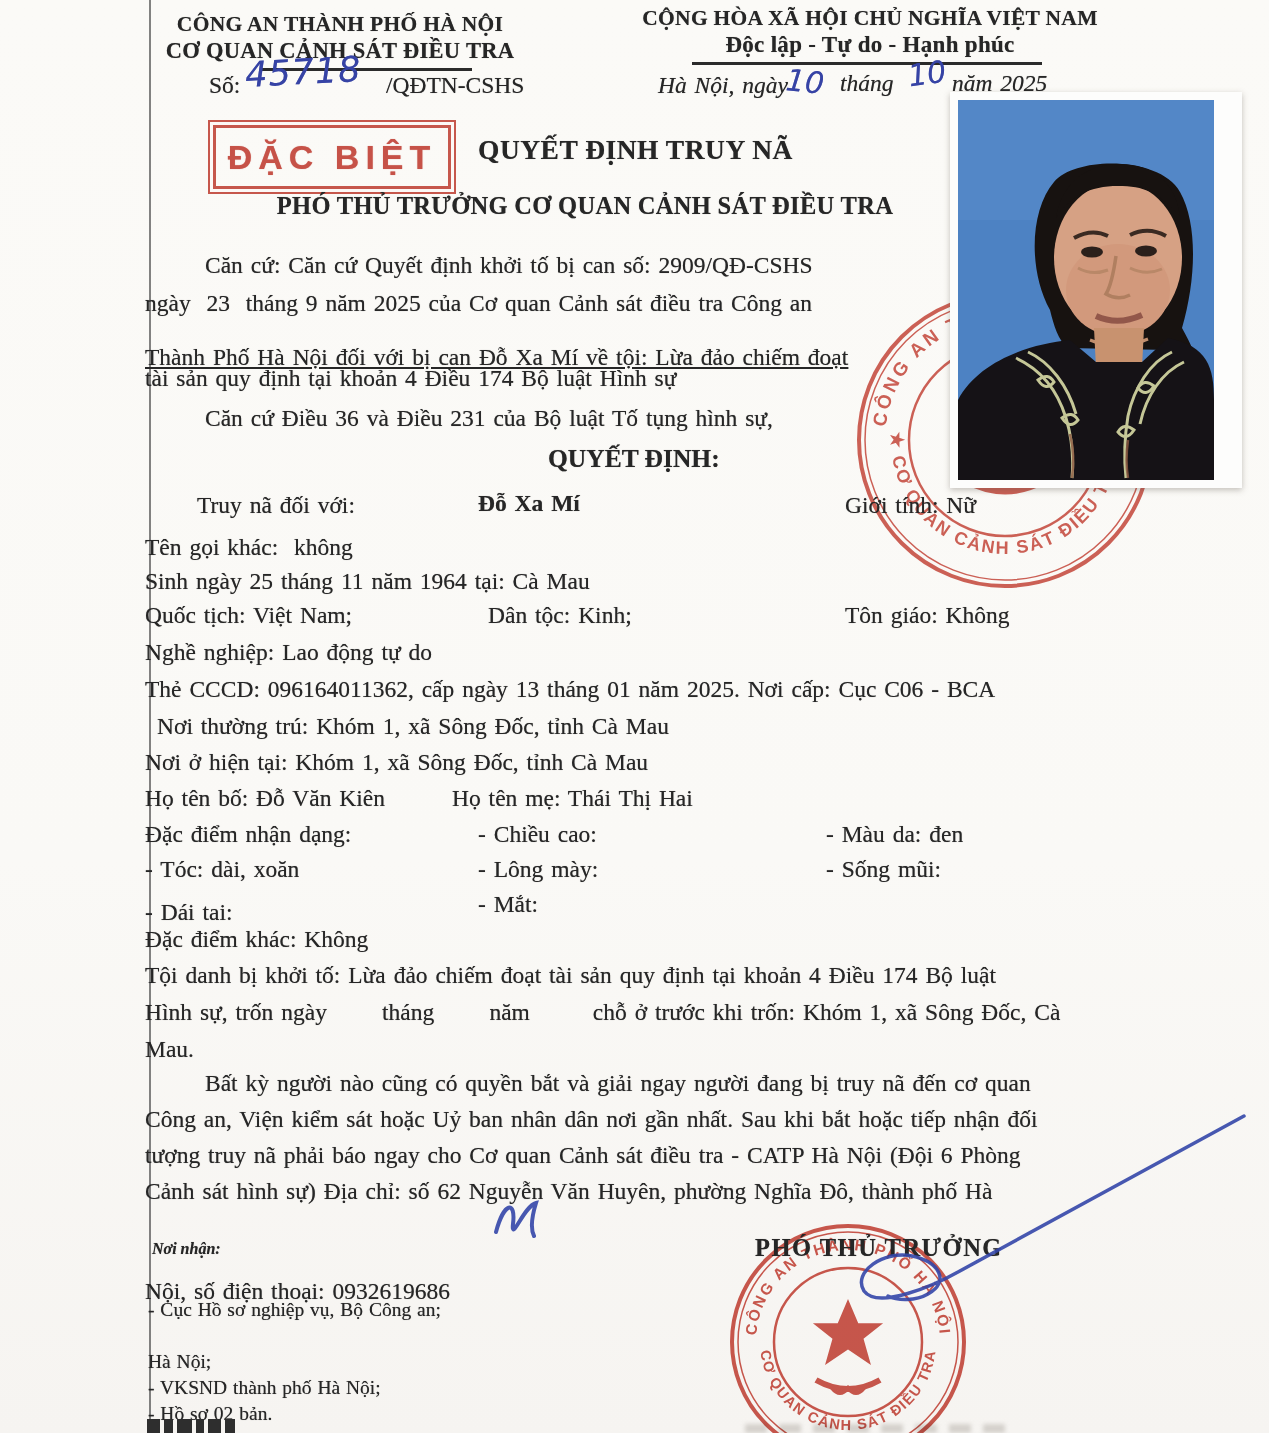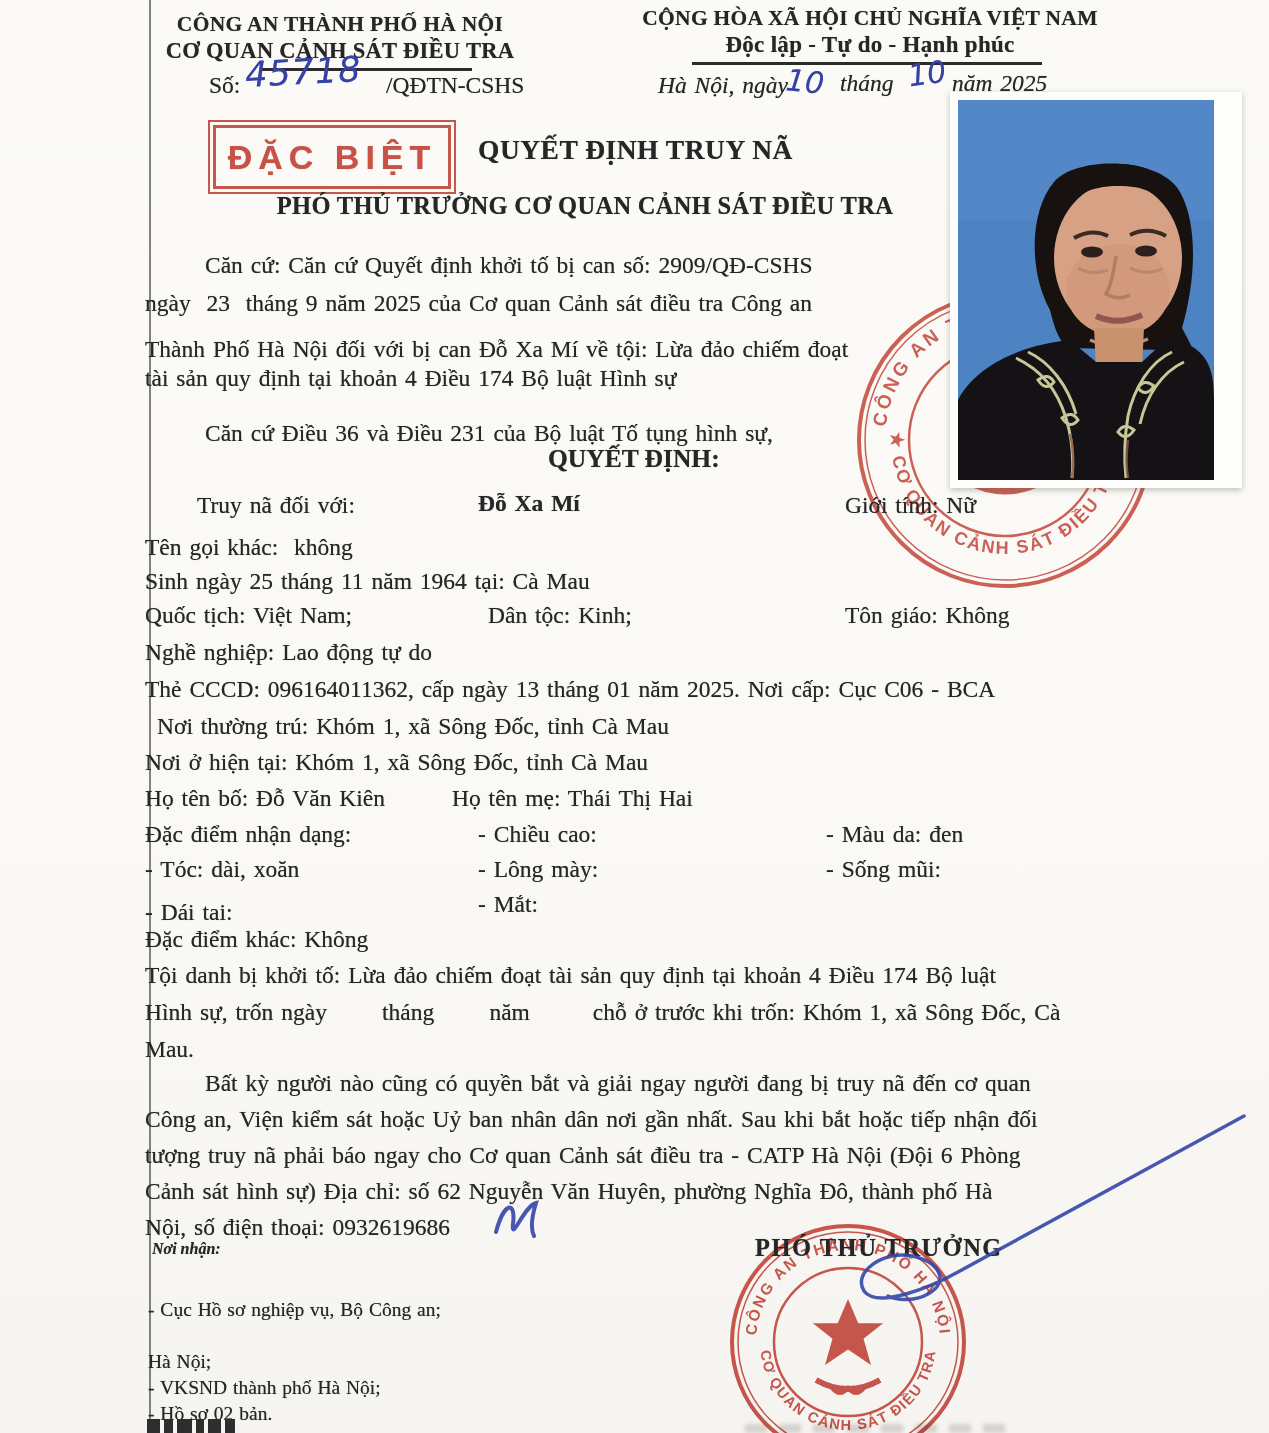--- a/index.html
+++ b/index.html
@@ -132,23 +132,23 @@
     </svg>
   </div>
 
   <div class="stamp-box t">ĐẶC BIỆT</div>
 
   <div class="abs t title" style="left:478px;top:134px;">QUYẾT ĐỊNH TRUY NÃ</div>
   <div class="abs t b center" style="left:220px;top:192px;width:730px;font-size:24.5px;letter-spacing:.3px;">PHÓ THỦ TRƯỞNG CƠ QUAN CẢNH SÁT ĐIỀU TRA</div>
 
   <div class="abs t body" style="left:205px;top:252px;">Căn cứ: Căn cứ Quyết định khởi tố bị can số: 2909/QĐ-CSHS</div>
   <div class="abs t body" style="left:145px;top:290px;">ngày  23  tháng 9 năm 2025 của Cơ quan Cảnh sát điều tra Công an</div>
-  <div class="abs t body" style="left:145px;top:336px;">Thành Phố Hà Nội đối với bị can Đỗ Xa Mí về tội: Lừa đảo chiếm đoạt</div>
+  <div class="abs t body" style="left:145px;top:344px;text-decoration:underline;">Thành Phố Hà Nội đối với bị can Đỗ Xa Mí về tội: Lừa đảo chiếm đoạt</div>
   <div class="abs t body" style="left:145px;top:365px;">tài sản quy định tại khoản 4 Điều 174 Bộ luật Hình sự</div>
-  <div class="abs t body" style="left:205px;top:420px;">Căn cứ Điều 36 và Điều 231 của Bộ luật Tố tụng hình sự,</div>
+  <div class="abs t body" style="left:205px;top:405px;">Căn cứ Điều 36 và Điều 231 của Bộ luật Tố tụng hình sự,</div>
 
   <div class="abs t b" style="left:548px;top:444px;font-size:25.5px;">QUYẾT ĐỊNH:</div>
 
   <div class="abs t body" style="left:197px;top:492px;">Truy nã đối với:</div>
   <div class="abs t body b" style="left:478px;top:490px;z-index:5;">Đỗ Xa Mí</div>
   <div class="abs t body" style="left:845px;top:492px;z-index:5;">Giới tính: Nữ</div>
 
   <div class="abs t body" style="left:145px;top:534px;">Tên gọi khác:  không</div>
   <div class="abs t body" style="left:145px;top:568px;">Sinh ngày 25 tháng 11 năm 1964 tại: Cà Mau</div>
   <div class="abs t body" style="left:145px;top:602px;">Quốc tịch: Việt Nam;</div>
@@ -171,21 +171,21 @@
   <div class="abs t body" style="left:145px;top:926px;">Đặc điểm khác: Không</div>
 
   <div class="abs t body" style="left:145px;top:962px;">Tội danh bị khởi tố: Lừa đảo chiếm đoạt tài sản quy định tại khoản 4 Điều 174 Bộ luật</div>
   <div class="abs t body" style="left:145px;top:999px;">Hình sự, trốn ngày       tháng       năm        chỗ ở trước khi trốn: Khóm 1, xã Sông Đốc, Cà</div>
   <div class="abs t body" style="left:145px;top:1036px;">Mau.</div>
 
   <div class="abs t body" style="left:145px;top:1106px;">Công an, Viện kiểm sát hoặc Uỷ ban nhân dân nơi gần nhất. Sau khi bắt hoặc tiếp nhận đối</div>
   <div class="abs t body" style="left:205px;top:1070px;">Bất kỳ người nào cũng có quyền bắt và giải ngay người đang bị truy nã đến cơ quan</div>
   <div class="abs t body" style="left:145px;top:1142px;">tượng truy nã phải báo ngay cho Cơ quan Cảnh sát điều tra - CATP Hà Nội (Đội 6 Phòng</div>
   <div class="abs t body" style="left:145px;top:1178px;text-align:right;">Cảnh sát hình sự) Địa chỉ: số 62 Nguyễn Văn Huyên, phường Nghĩa Đô, thành phố Hà</div>
-  <div class="abs t body" style="left:145px;top:1214px;">Nội, số điện thoại: 0932619686</div>
+  <div class="abs t body" style="left:145px;top:1278px;">Nội, số điện thoại: 0932619686</div>
 
   <div class="abs t b i" style="left:152px;top:1240px;font-size:16px;">Nơi nhận:</div>
   <div class="abs t recip" style="left:148px;top:1299px;">- Cục Hồ sơ nghiệp vụ, Bộ Công an;</div>
   <div class="abs t recip" style="left:148px;top:1351px;">Hà Nội;</div>
   <div class="abs t recip" style="left:148px;top:1377px;">- VKSND thành phố Hà Nội;</div>
   <div class="abs t recip" style="left:148px;top:1403px;">- Hồ sơ 02 bản.</div>
 
   <div class="abs t b" style="left:755px;top:1234px;font-size:24.5px;letter-spacing:1.5px;z-index:5;">PHÓ THỦ TRƯỞNG</div>
 
   <svg class="abs seal" style="left:728px;top:1222px;z-index:3;opacity:.93;" width="240" height="240" viewBox="0 0 240 240">

